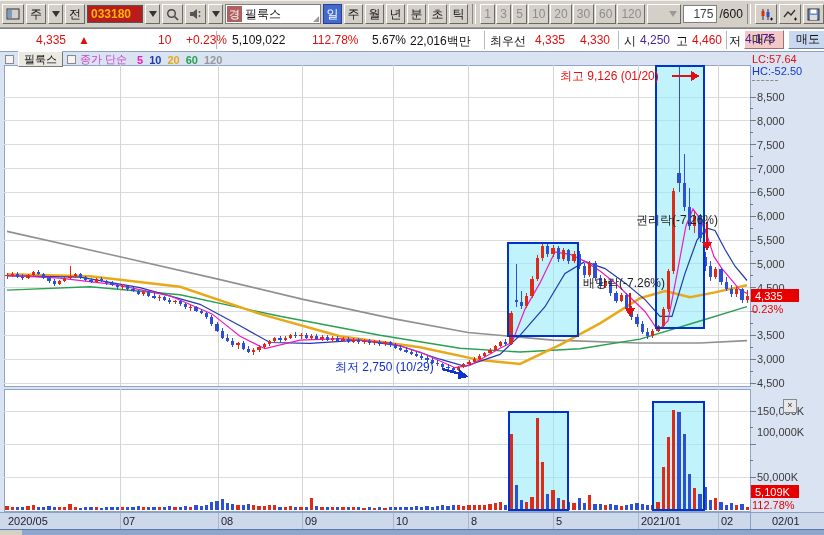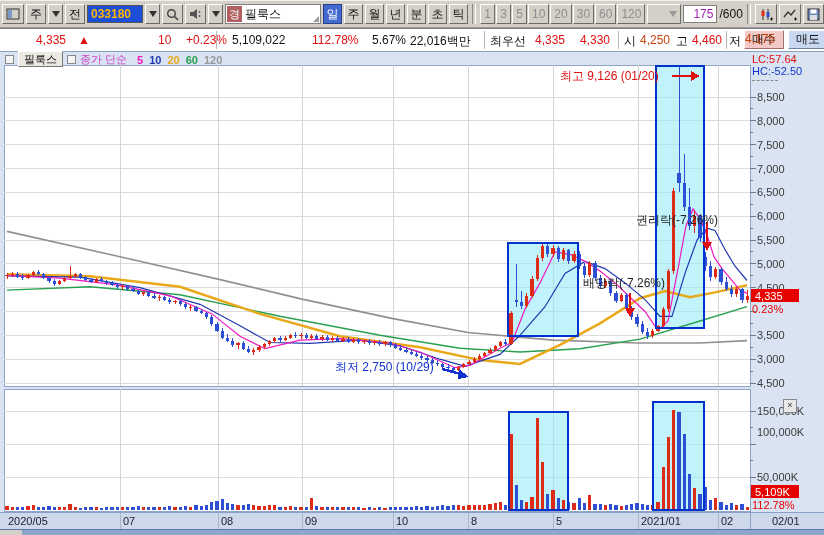--- a/index.html
+++ b/index.html
@@ -6,36 +6,36 @@
   .window{position:relative;width:824px;height:535px;overflow:hidden;background:#d9e3f1;border-top:1px solid #f0f0f0;}
   
   .toolbar{position:absolute;left:0;top:0;width:824px;height:27px;background:#d4d0c8;
     display:flex;align-items:center;gap:2px;padding:0 2px;box-sizing:border-box;
     border-bottom:1px solid #9a9a9a;overflow:hidden;white-space:nowrap;}
   .tbtn{height:20px;box-sizing:border-box;background:#d4d0c8;border:1px solid;border-color:#fff #6a6a6a #6a6a6a #fff;
     display:flex;align-items:center;justify-content:center;font-size:12px;color:#111;padding:0 3px;flex:0 0 auto;}
   .tbtn.sm{width:15px;padding:0;}
   .tbtn.gray{color:#8d8d8d;}
   .tbtn.active{background:#4169d0;color:#fff;border-color:#2a3f8a #2a3f8a #2a3f8a #2a3f8a;}
-  .code-field{width:56px;height:18px;background:#1d4ed8;color:#ffb400;font-weight:bold;font-size:12px;
+  .code-field{width:56px;height:18px;background:#b91c1c;color:#ffb400;font-weight:bold;font-size:12px;
     border:1px solid #555;display:flex;align-items:center;padding:0 3px;flex:0 0 auto;box-sizing:border-box;}
   .name-combo{height:20px;background:#fff;border:1px solid #808080;display:flex;align-items:center;flex:0 0 auto;position:relative;width:96px;box-sizing:border-box;}
   .name-badge{width:15px;height:16px;background:#b06060;color:#fff;font-size:11px;display:flex;align-items:center;justify-content:center;margin:0 1px;}
   .name-combo .grip{position:absolute;right:1px;bottom:1px;width:0;height:0;border-left:6px solid transparent;border-bottom:6px solid #9a9a9a;}
   .tsep{width:2px;height:20px;border-left:1px solid #8a8a8a;border-right:1px solid #fff;margin:0 2px;flex:0 0 auto;}
-  .tinput{height:18px;background:#fff;border:1px solid #808080;font-size:12px;color:#a21caf;
+  .tinput{height:18px;background:#fff;border:1px solid #808080;font-size:12px;color:#404040;
     display:flex;align-items:center;justify-content:flex-end;padding:0 3px;box-sizing:border-box;flex:0 0 auto;}
   .tlabel{font-size:12px;color:#111;flex:0 0 auto;}
   .icon14{display:block;}
   
   .infobar{position:absolute;left:0;top:27px;width:824px;height:24px;background:#fff;
     border-top:1px solid #808080;border-bottom:1px solid #8ca0c0;box-sizing:border-box;font-size:12px;}
   .infobar span{position:absolute;top:4px;}
   .iseg{position:absolute;top:2px;bottom:2px;border-left:1px solid #b8b8b8;}
-  .up{color:#e01010;} .down{color:#c2410c;} .blk{color:#111;}
+  .up{color:#e01010;} .down{color:#4c1d95;} .blk{color:#111;}
   .buy-btn,.sell-btn{position:absolute;top:2px;height:19px;width:40px;font-size:12px;
     display:flex;align-items:center;justify-content:center;border:1px solid;box-sizing:border-box;}
   .buy-btn{left:744px;background:#f3c9c6;border-color:#fff #a07070 #a07070 #fff;color:#111;}
   .sell-btn{left:788px;background:#c9d8f1;border-color:#fff #7080a0 #7080a0 #fff;color:#111;}
   
   .main{position:absolute;left:0;top:51px;width:824px;height:460px;background:#d9e3f1;}
   #csvg{position:absolute;left:0;top:0;}
   .legend{position:absolute;left:5px;top:0px;height:14px;display:flex;align-items:center;gap:4px;z-index:5;}
   .chk{width:7px;height:7px;border:1px solid #8a8a8a;background:#f4f4f4;display:inline-block;}
   .stock-tab{height:14px;padding:0 5px;background:#ece9e2;border:1px solid;border-color:#fff #777 #777 #fff;

